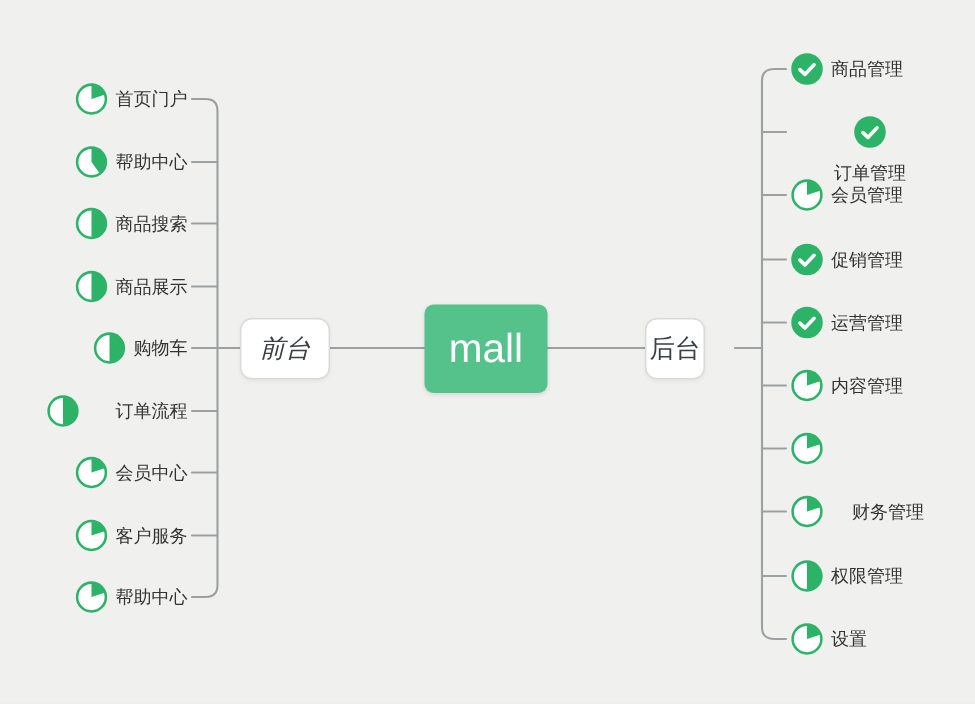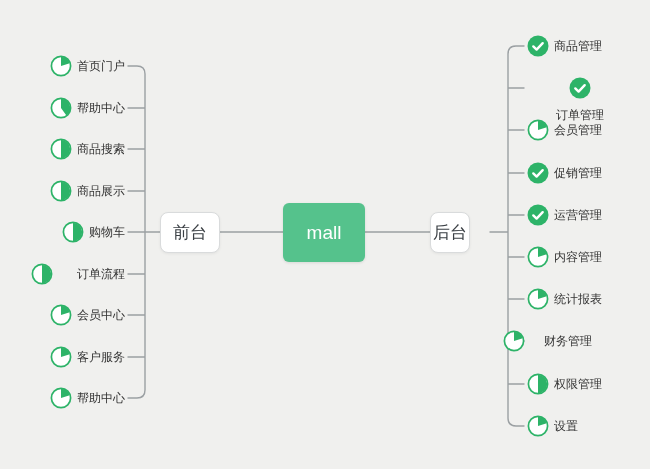--- a/index.html
+++ b/index.html
@@ -32,21 +32,21 @@
     background:var(--node-bg);
     border:1px solid var(--node-border);
     border-radius:8px;
     box-shadow:0 1px 3px rgba(0,0,0,0.06);
     font-size:17px;color:#3b4045;
   }
   .node-center{
     background:var(--green);
     border-radius:6px;
     color:#ffffff;
-    font-size:19px;
+    font-size:27px;
     box-shadow:0 1px 3px rgba(0,0,0,0.10);
   }
   .item-row{
     position:absolute;
     height:22px;
     display:flex;align-items:center;gap:5px;
     white-space:nowrap;
   }
   .item-icon{
     width:22px;height:22px;flex:0 0 22px;
@@ -64,21 +64,21 @@
 <div class="canvas">
 
   <svg id="connector-svg" width="650" height="469" viewBox="0 0 650 469">
     <path id="connector-path" fill="none" stroke-width="1.4" stroke-linecap="round" stroke="#9ba0a3" d="M 128 66 L 137 66 Q 145 66 145 74 L 145 390 Q 145 398 137 398 L 128 398 M 128 108 L 145 108 M 128 149 L 145 149 M 128 191 L 145 191 M 128 232 L 145 232 M 128 274 L 145 274 M 128 315 L 145 315 M 128 357 L 145 357 M 145 232 L 160 232 M 524 46 L 516 46 Q 508 46 508 54 L 508 418 Q 508 426 516 426 L 524 426 M 508 88 L 524 88 M 508 130 L 524 130 M 508 173 L 524 173 M 508 215 L 524 215 M 508 257 L 524 257 M 508 299 L 524 299 M 508 341 L 524 341 M 508 384 L 524 384 M 490 232 L 508 232 M 220 232 L 283 232 M 365 232 L 430 232"></path>
   </svg>
 
   <div class="node node-center" id="center-node" style="left:283px;top:203px;width:82px;height:59px;">
     <span>mall</span>
   </div>
 
-  <div class="node node-branch" id="front-node" style="left:160px;top:212px;width:60px;height:41px;">
+  <div class="node node-branch" id="front-node" style="left:160px;top:212px;width:60px;height:41px;font-style:italic;">
     <span>前台</span>
   </div>
 
   <div class="node node-branch" id="back-node" style="left:430px;top:212px;width:40px;height:41px;">
     <span>后台</span>
   </div>
 
   <div id="left-items">
       <div class="item-row" style="top: 55px; right: 525px;">
     <span class="item-icon">
@@ -217,23 +217,22 @@
         </span>
     <span class="item-label">内容管理</span>
   </div>
       <div class="item-row" style="top: 288px; left: 527px;">
     <span class="item-icon">
           <svg width="22" height="22" viewBox="0 0 22 22">
             <circle cx="11" cy="11" r="9.6" fill="#ffffff" stroke="#2db368" stroke-width="1.7"></circle>
             <path d="M11 11 L11 1.8000000000000007 A9.2 9.2 0 0 1 19.75 8.16 Z" fill="#2db368"></path>
           </svg>
         </span>
-    <span class="item-label">统计报表</span>
-  </div>
-      <div class="item-row" style="top: 330px; left: 503px; gap: 19px;">
+  </div>
+      <div class="item-row" style="top: 330px; left: 527px; gap: 19px;">
     <span class="item-icon">
           <svg width="22" height="22" viewBox="0 0 22 22">
             <circle cx="11" cy="11" r="9.6" fill="#ffffff" stroke="#2db368" stroke-width="1.7"></circle>
             <path d="M11 11 L11 1.8000000000000007 A9.2 9.2 0 0 1 19.75 8.16 Z" fill="#2db368"></path>
           </svg>
         </span>
     <span class="item-label">财务管理</span>
   </div>
       <div class="item-row" style="top: 373px; left: 527px;">
     <span class="item-icon">

